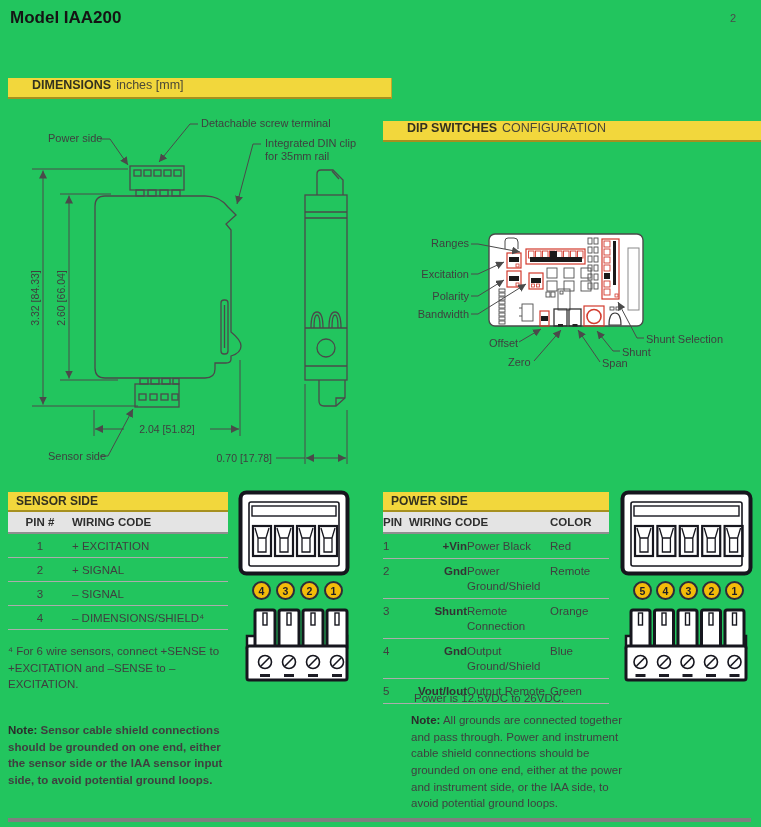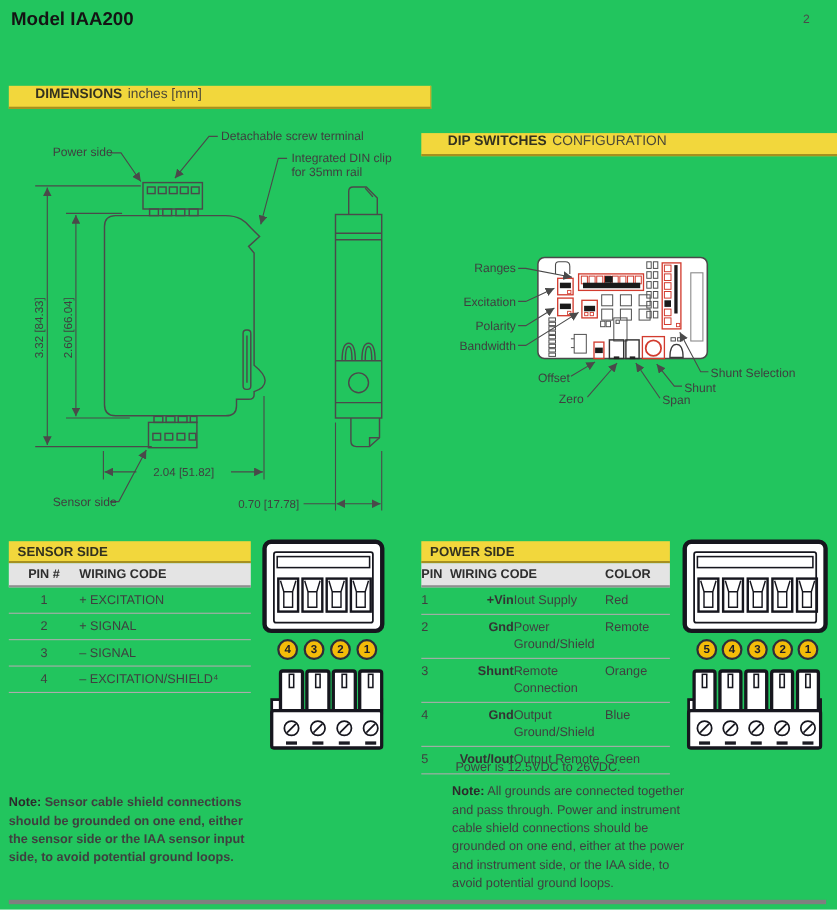--- a/index.html
+++ b/index.html
@@ -317,39 +317,42 @@
     <div class="srow">
       <div class="pincell">2</div>
       <div class="codecell">+ SIGNAL</div>
     </div>
     <div class="srow">
       <div class="pincell">3</div>
       <div class="codecell">– SIGNAL</div>
     </div>
     <div class="srow">
       <div class="pincell">4</div>
-      <div class="codecell">– EXCITATION/SHIELD⁴</div>
-    </div>
-  </div>
-
+      <div class="codecell">– DIMENSIONS/SHIELD⁴</div>
+    </div>
+  </div>
+
+  <div class="note" style="left:8px;top:643px;width:224px;">
+    <span>⁴ For 6 wire sensors, connect +SENSE to +EXCITATION and –SENSE to –EXCITATION.</span>
+  </div>
   <div class="note" style="left:8px;top:722px;width:222px;font-weight:bold;">
     <b>Note:</b><span> Sensor cable shield connections should be grounded on one end, either the sensor side or the IAA sensor input side, to avoid potential ground loops.</span>
   </div>
 
   <div class="tbl" style="left:383px;top:492px;width:226px;">
     <div class="bar">POWER SIDE</div>
     <div class="colhead">
       <div class="pcell">PIN</div>
       <div style="width:141px">WIRING CODE</div>
       <div class="ccell">COLOR</div>
     </div>
     <div class="prow">
       <div class="pcell">1</div>
       <div class="ncell">+Vin</div>
-      <div class="dcell">Iout Supply</div>
+      <div class="dcell">Power Black</div>
       <div class="ccell">Red</div>
     </div>
     <div class="prow">
       <div class="pcell">2</div>
       <div class="ncell">Gnd</div>
       <div class="dcell">Power Ground/Shield</div>
       <div class="ccell">Remote</div>
     </div>
     <div class="prow">
       <div class="pcell">3</div>

